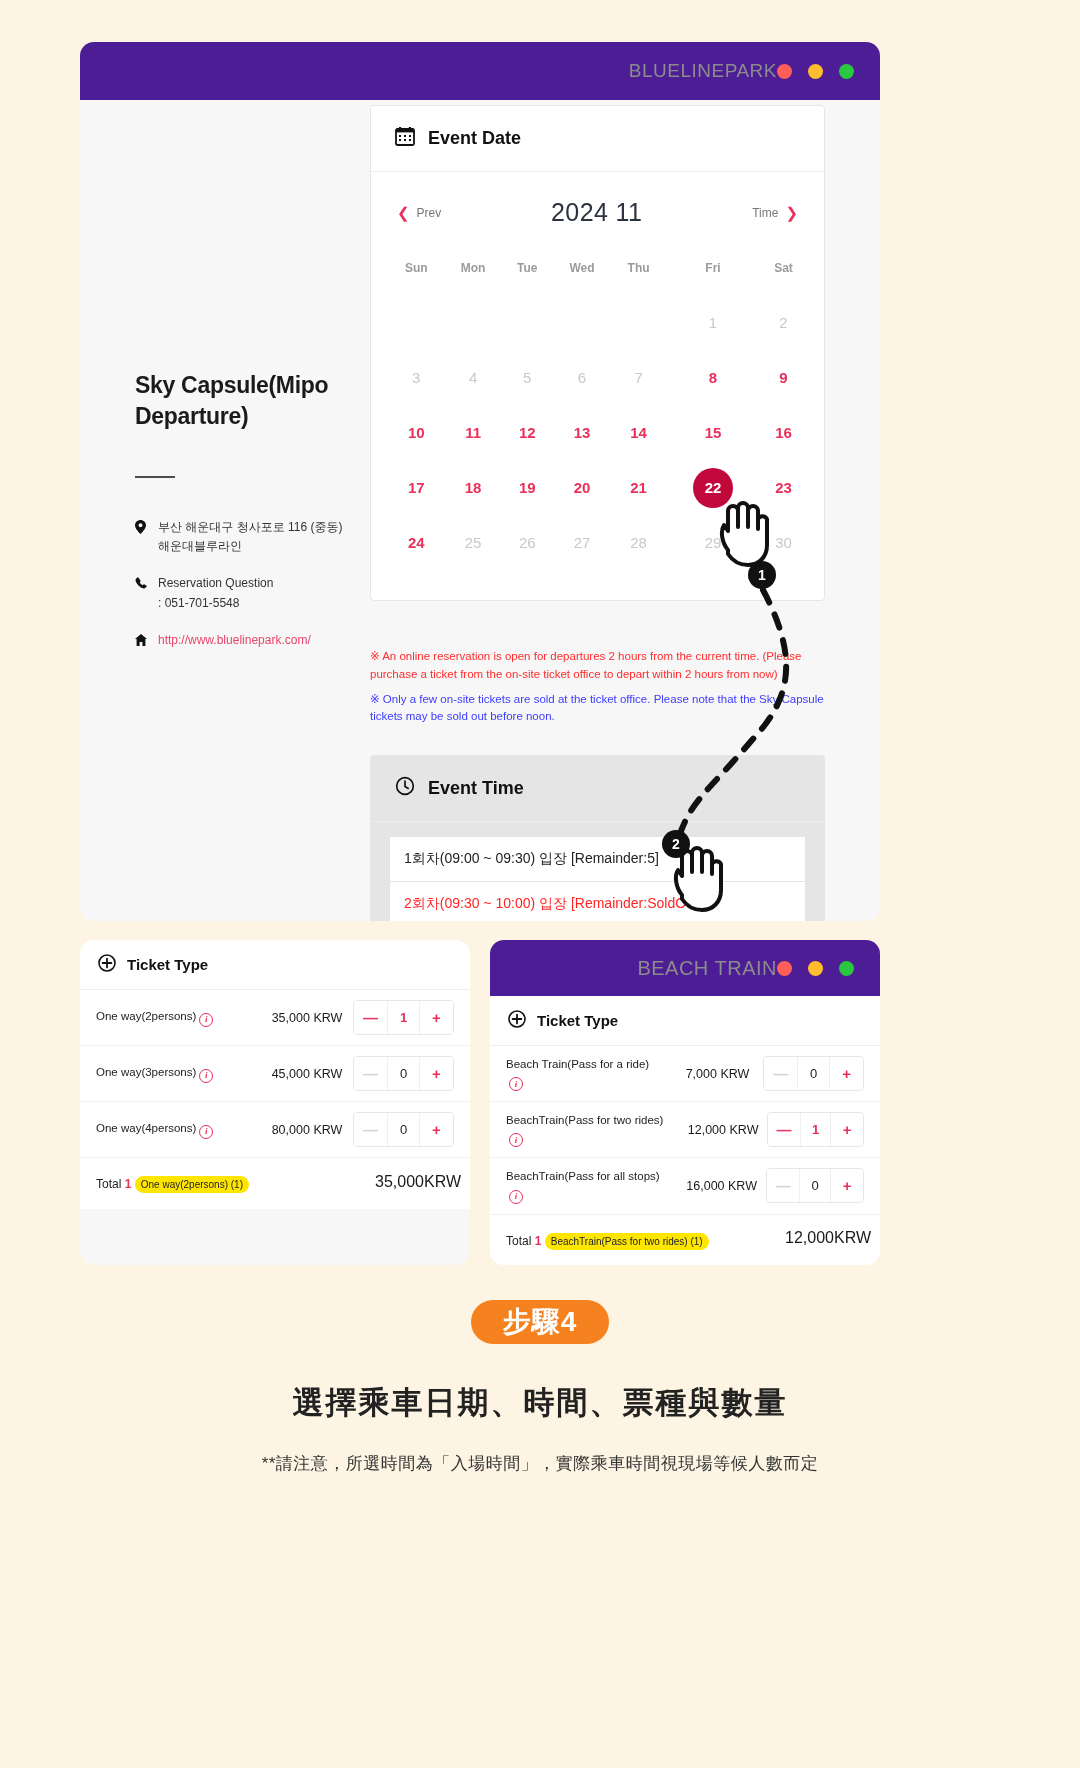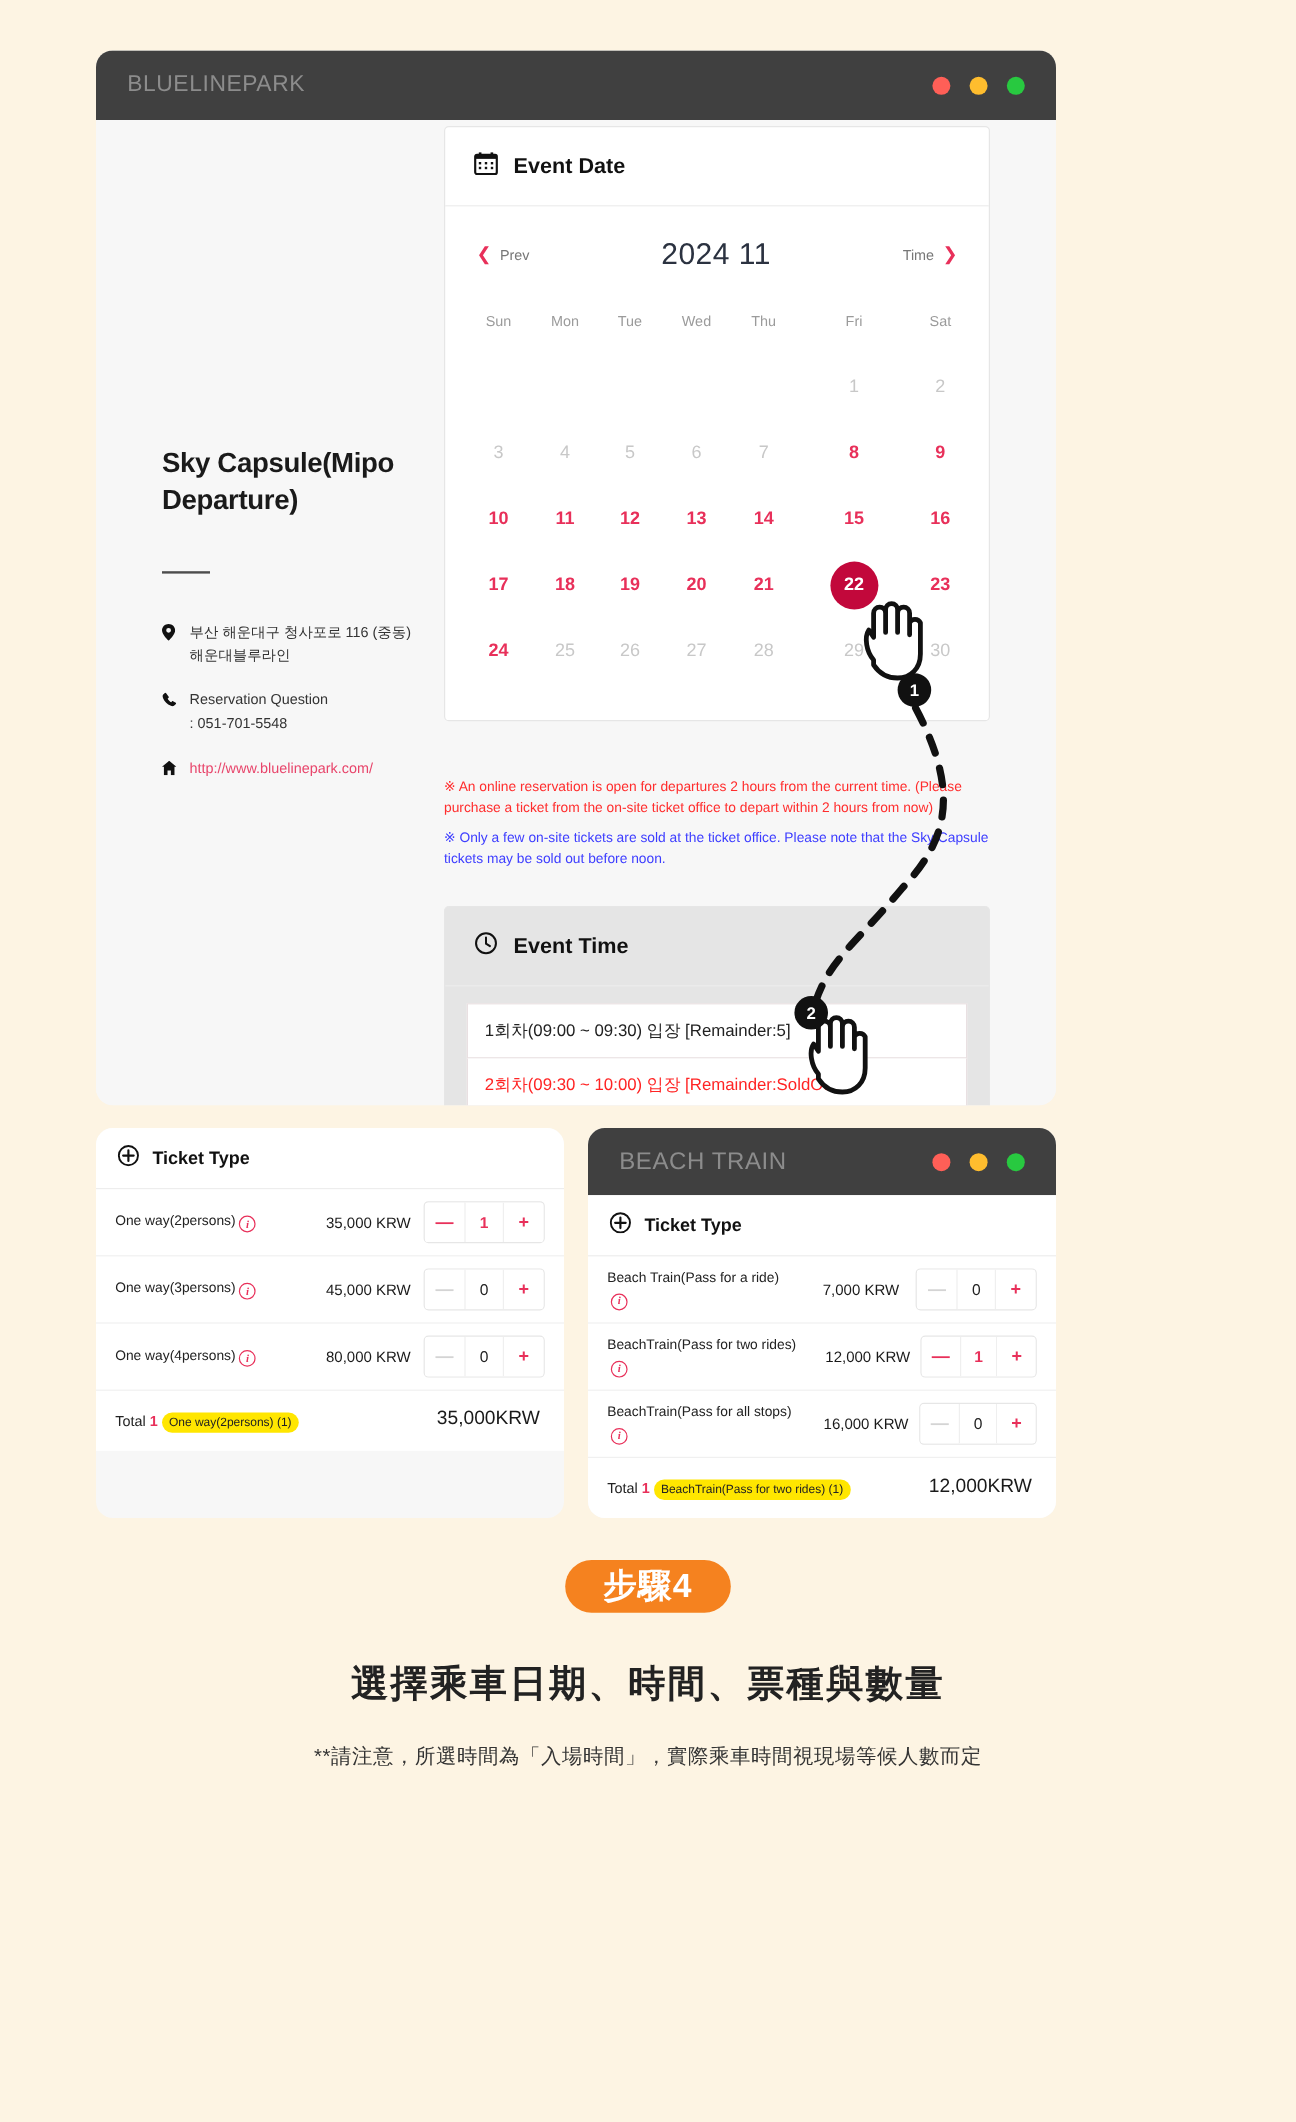--- a/index.html
+++ b/index.html
@@ -8,22 +8,22 @@
     width: 1080px; height: 1768px;
     background: #fdf4e3;
     font-family: "Liberation Sans", "DejaVu Sans", sans-serif;
     -webkit-font-smoothing: antialiased;
   }
   .page { position: relative; width: 1080px; height: 1768px; overflow: hidden; }
 
   
   .window { background: #f7f7f7; border-radius: 14px; overflow: hidden; }
   .win-bar {
-    background: #404040;
-    display: flex; align-items: center; justify-content: space-between;
+    background: #4c1d95;
+    display: flex; align-items: center; justify-content: flex-end;
     padding: 0 26px;
   }
   .win-title { color: #8c8c8c; letter-spacing: .5px; }
   .dots { display: flex; gap: 16px; align-items: center; }
   .dot { border-radius: 50%; display: block; }
 
   
   #top-window { position: absolute; left: 80px; top: 42px; width: 800px; height: 879px; }
   #top-window .win-bar { height: 58px; }
   #top-window .win-title { font-size: 19px; }
@@ -57,21 +57,21 @@
     display: flex; align-items: center; justify-content: space-between;
     padding: 26px 26px 10px 26px;
   }
   .cal-nav .navbtn { font-size: 12px; color: #777; display: flex; align-items: center; gap: 7px; }
   .chev { color: #e8305a; font-size: 15px; font-weight: bold; line-height: 1; }
   .cal-month { font-size: 25px; color: #2b3240; letter-spacing: .4px; }
 
   table.cal { width: 100%; border-collapse: collapse; padding: 0 14px; }
   .cal-wrap { padding: 10px 18px 30px 18px; }
   table.cal th {
-    font-size: 12px; font-weight: normal; color: #9b9b9b;
+    font-size: 12px; font-weight: bold; color: #9b9b9b;
     padding: 14px 0 20px 0; text-align: center;
   }
   table.cal td {
     text-align: center; font-size: 15px; color: #c8c8c8;
     height: 55px; vertical-align: middle; position: relative;
   }
   table.cal td.avail { color: #e8305a; font-weight: bold; }
   table.cal td .pill {
     display: inline-flex; align-items: center; justify-content: center;
     width: 40px; height: 40px; border-radius: 50%;
@@ -118,21 +118,21 @@
   .stepper span {
     width: 33px; height: 33px; display: flex; align-items: center; justify-content: center;
     font-size: 15px; background: #fff;
   }
   .stepper .minus, .stepper .plus { color: #e8305a; font-weight: bold; }
   .stepper .minus.off { color: #d4d4d4; }
   .stepper .val { font-size: 13px; color: #222; border-left: 1px solid #efefef; border-right: 1px solid #efefef; }
   .stepper .val.hot { color: #e8305a; font-weight: bold; }
   .tkt-total {
     display: flex; align-items: center; justify-content: space-between;
-    padding: 12px 20px 14px 16px;
+    padding: 12px 9px 14px 16px;
   }
   .total-left { font-size: 12px; color: #222; }
   .total-left b.num { color: #e8305a; }
   .chip {
     display: inline-block; margin-top: 6px; background: #ffe600;
     font-size: 10px; color: #222; padding: 3px 6px; border-radius: 9px;
   }
   .total-amt { font-size: 16px; font-weight: normal; color: #1a1a1a; }
 
   

